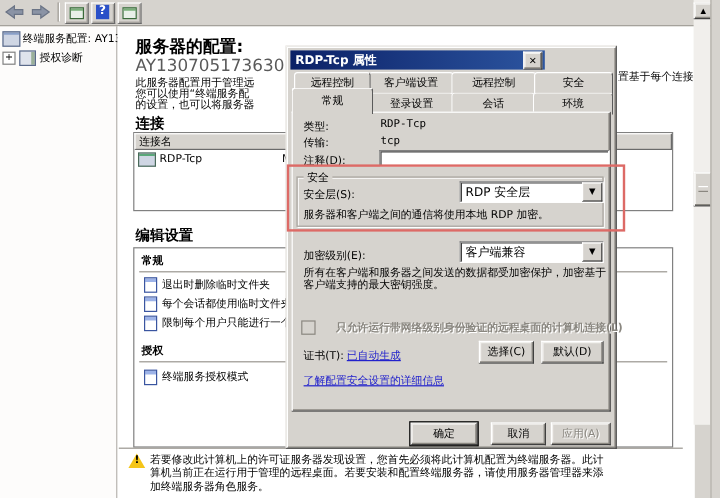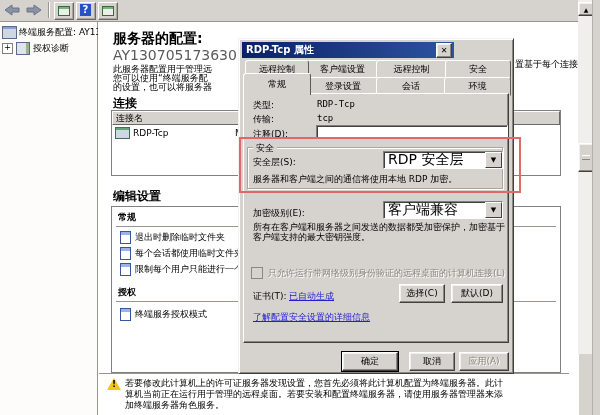--- a/index.html
+++ b/index.html
@@ -21,21 +21,21 @@
   .link{color:#2222cc;text-decoration:underline;cursor:pointer;}
   .grid-th{background:#d6d3ce;border:1px solid;border-color:#ffffff #6a6a6a #6a6a6a #ffffff;
            display:flex;align-items:center;padding:0 3px;font-size:9px;}
   .docicon{width:9px;height:11px;background:#fff;border:1px solid #3a55a0;display:inline-block;
            box-shadow:inset 0 3px 0 #9db3e8;}
   .line-h{background:#9a968f;height:1px;}
   .treelbl{font-size:9px;white-space:nowrap;}
   .mono{font-family:"DejaVu Sans Mono","Liberation Mono",monospace;}
   .ddl{background:#fff;border:1px solid;border-color:#808080 #fff #fff #808080;
        box-shadow:inset 1px 1px 0 #404040;display:flex;align-items:center;}
-  .ddl .val{flex:1;padding-left:4px;font-size:14px;white-space:nowrap;overflow:hidden;}
+  .ddl .val{flex:1;padding-left:4px;font-size:10px;white-space:nowrap;overflow:hidden;}
   .ddl .arrowbtn{width:15px;align-self:stretch;background:#d6d3ce;border:1px solid;
        border-color:#fff #404040 #404040 #fff;display:flex;align-items:center;justify-content:center;
        font-size:7px;color:#000;}
   .groupbox{border:1px solid #a9a6a0;box-shadow:1px 1px 0 #fff, inset 1px 1px 0 #fff;}
   .warn-tri{width:0;height:0;border-left:7px solid transparent;border-right:7px solid transparent;
             border-bottom:12px solid #f5c518;position:relative;}
   .warn-tri:after{content:"!";position:absolute;left:-2px;top:1px;font-size:9px;font-weight:bold;color:#000;}
   .nowrap{white-space:nowrap;}
 </style>
 </head>
@@ -200,21 +200,21 @@
     <div class="abs nowrap" style="left:14px;top:134px;">服务器和客户端之间的通信将使用本地 RDP 加密。</div>
 
     <div class="ddl abs" style="left:144px;top:162px;width:118px;height:16px;justify-content:space-between;">
       <span class="val">客户端兼容</span>
       <span class="arrowbtn">▼</span>
     </div>
     <div class="abs" style="left:14px;top:168px;">加密级别(E):</div>
     <div class="abs nowrap" style="left:14px;top:182px;">所有在客户端和服务器之间发送的数据都受加密保护，加密基于</div>
     <div class="abs nowrap" style="left:14px;top:192px;">客户端支持的最大密钥强度。</div>
 
-    <div class="abs" style="left:12px;top:228px;display:flex;align-items:flex-start;gap:5px;">
+    <div class="abs" style="left:12px;top:228px;display:flex;align-items:flex-start;gap:17px;font-weight:bold;">
       <span style="width:10px;height:10px;background:#d6d3ce;border:1px solid #8a8780;display:inline-block;"></span>
       <span class="nowrap" style="color:#8a8780;text-shadow:1px 1px 0 #fff;">只允许运行带网络级别身份验证的远程桌面的计算机连接(L)</span>
     </div>
 
     <div class="abs" style="left:14px;top:251px;">证书(T):</div>
     <div class="abs link" style="left:50px;top:251px;">已自动生成</div>
     <div class="btn abs" style="left:160px;top:245px;width:44px;height:17px;">
         <span>选择(C)</span>
       </div>
     <div class="btn abs" style="left:212px;top:245px;width:50px;height:17px;">

